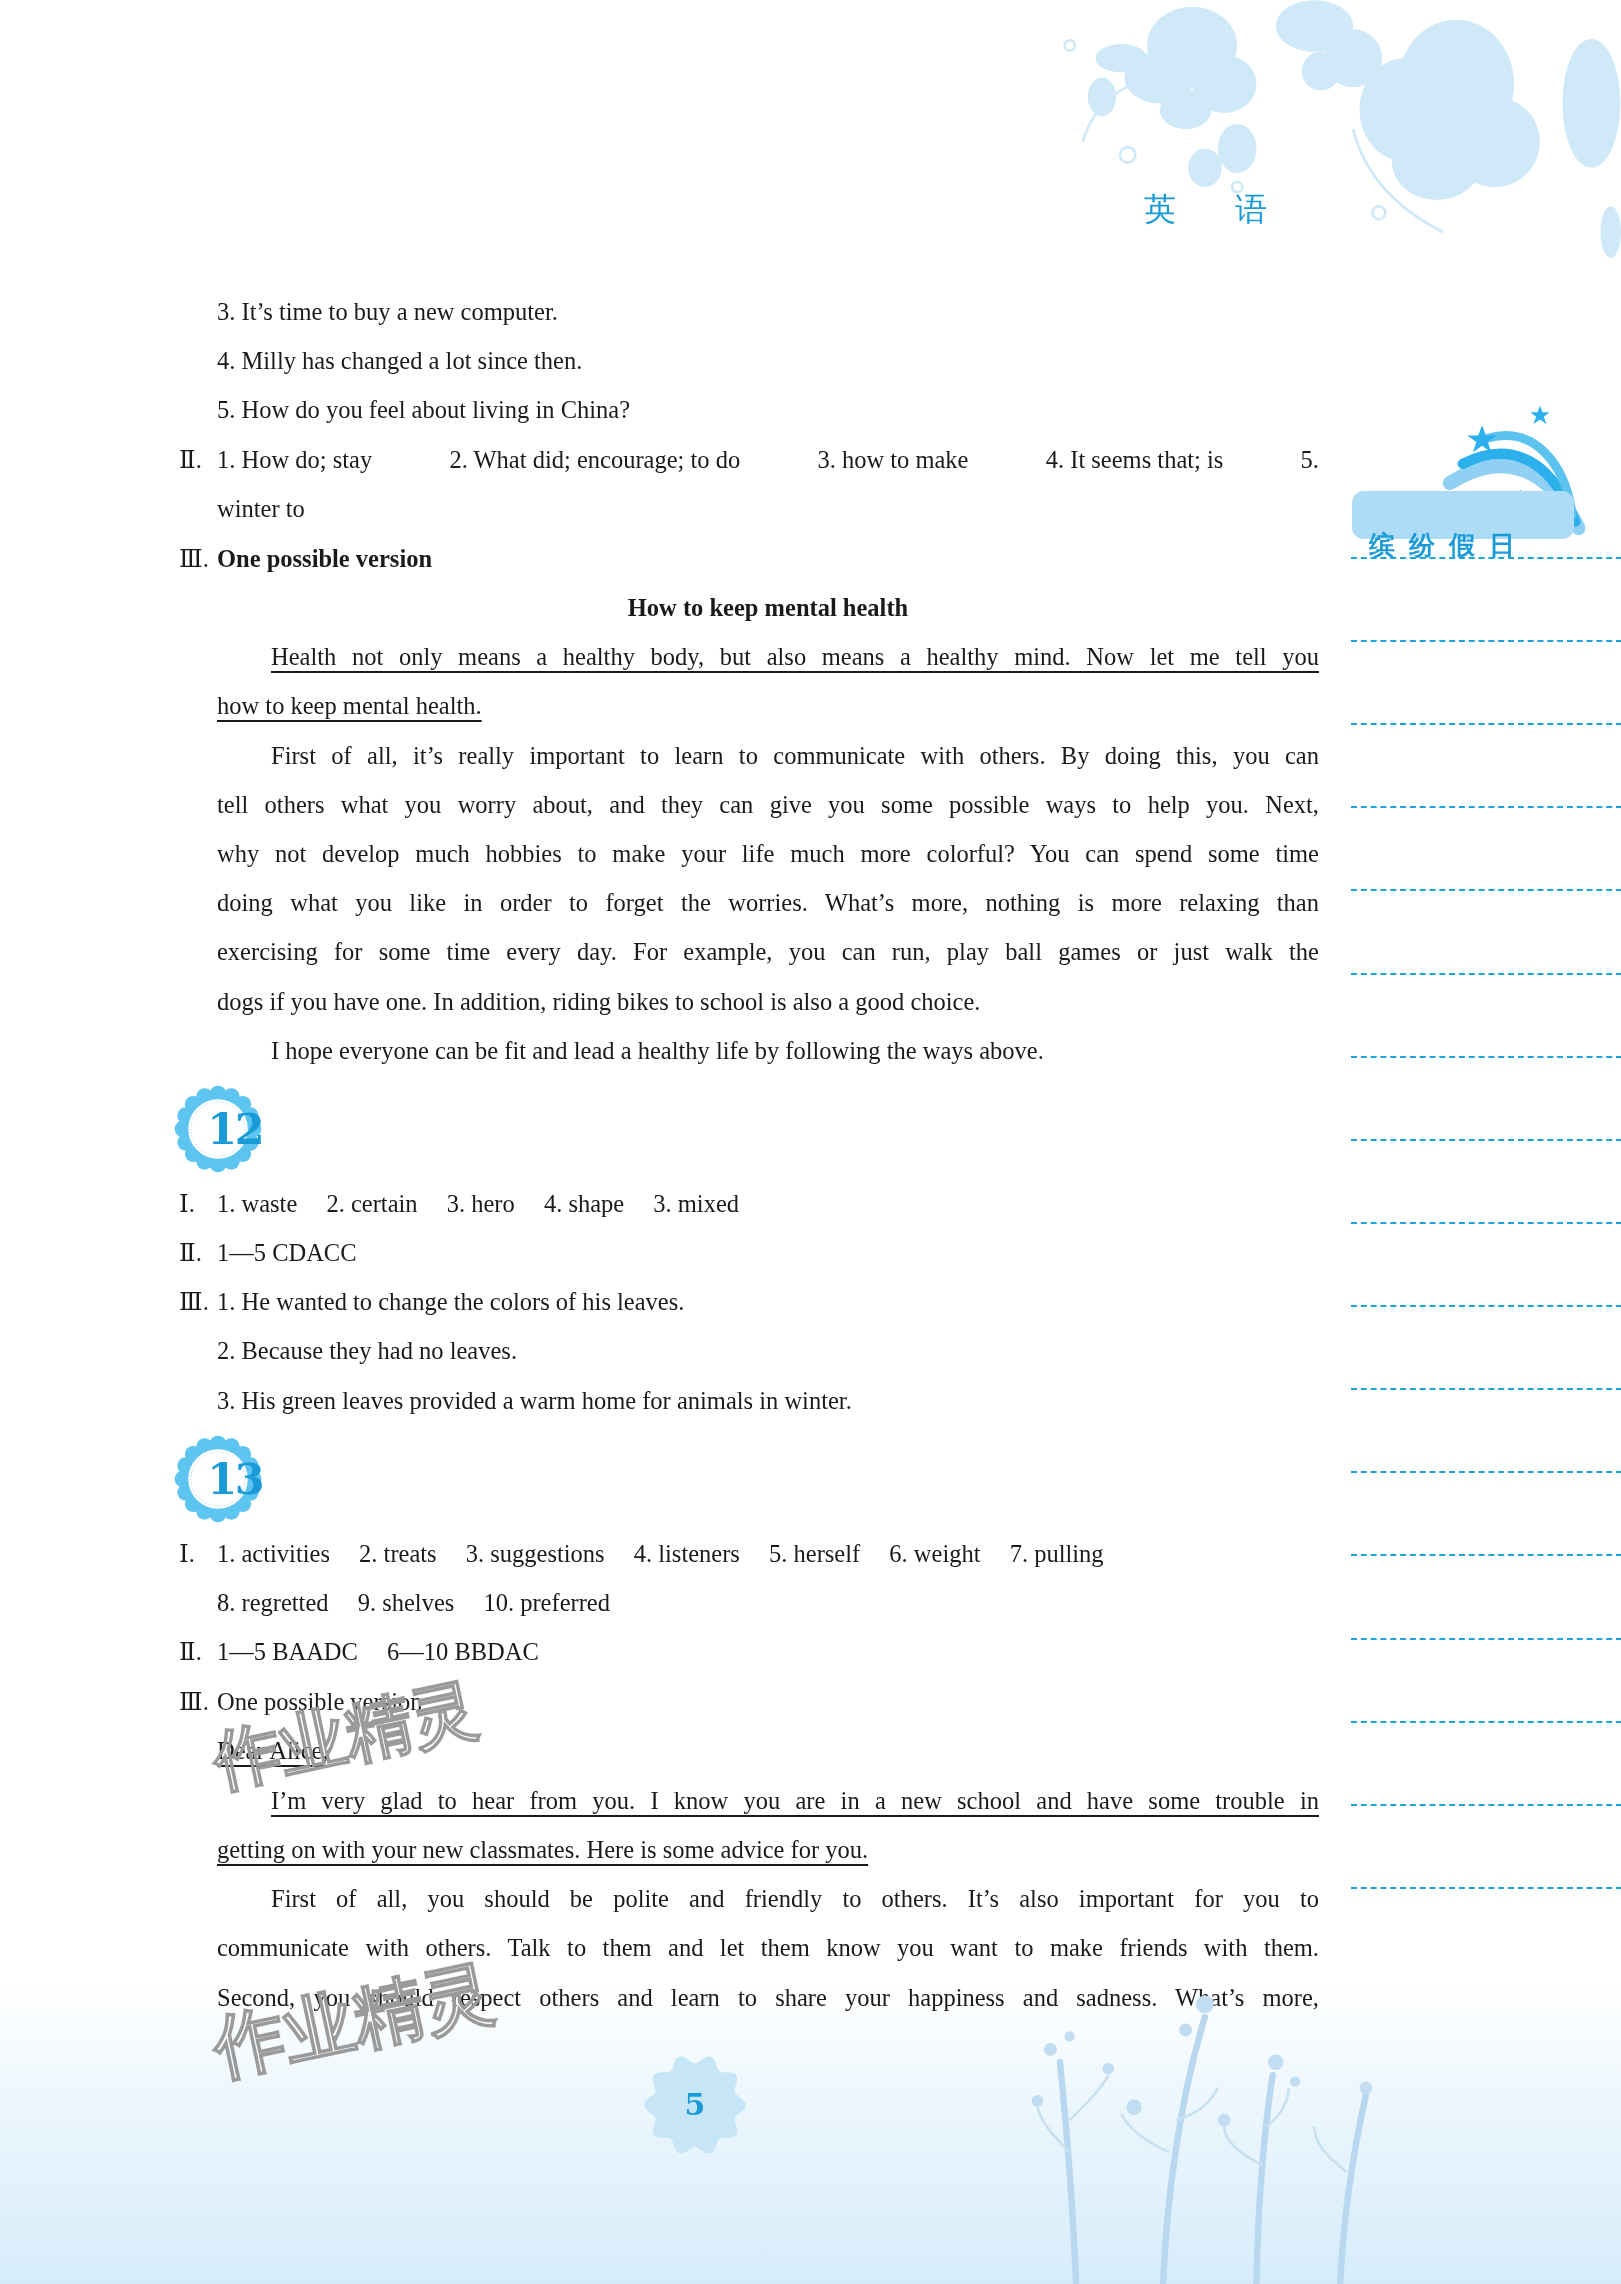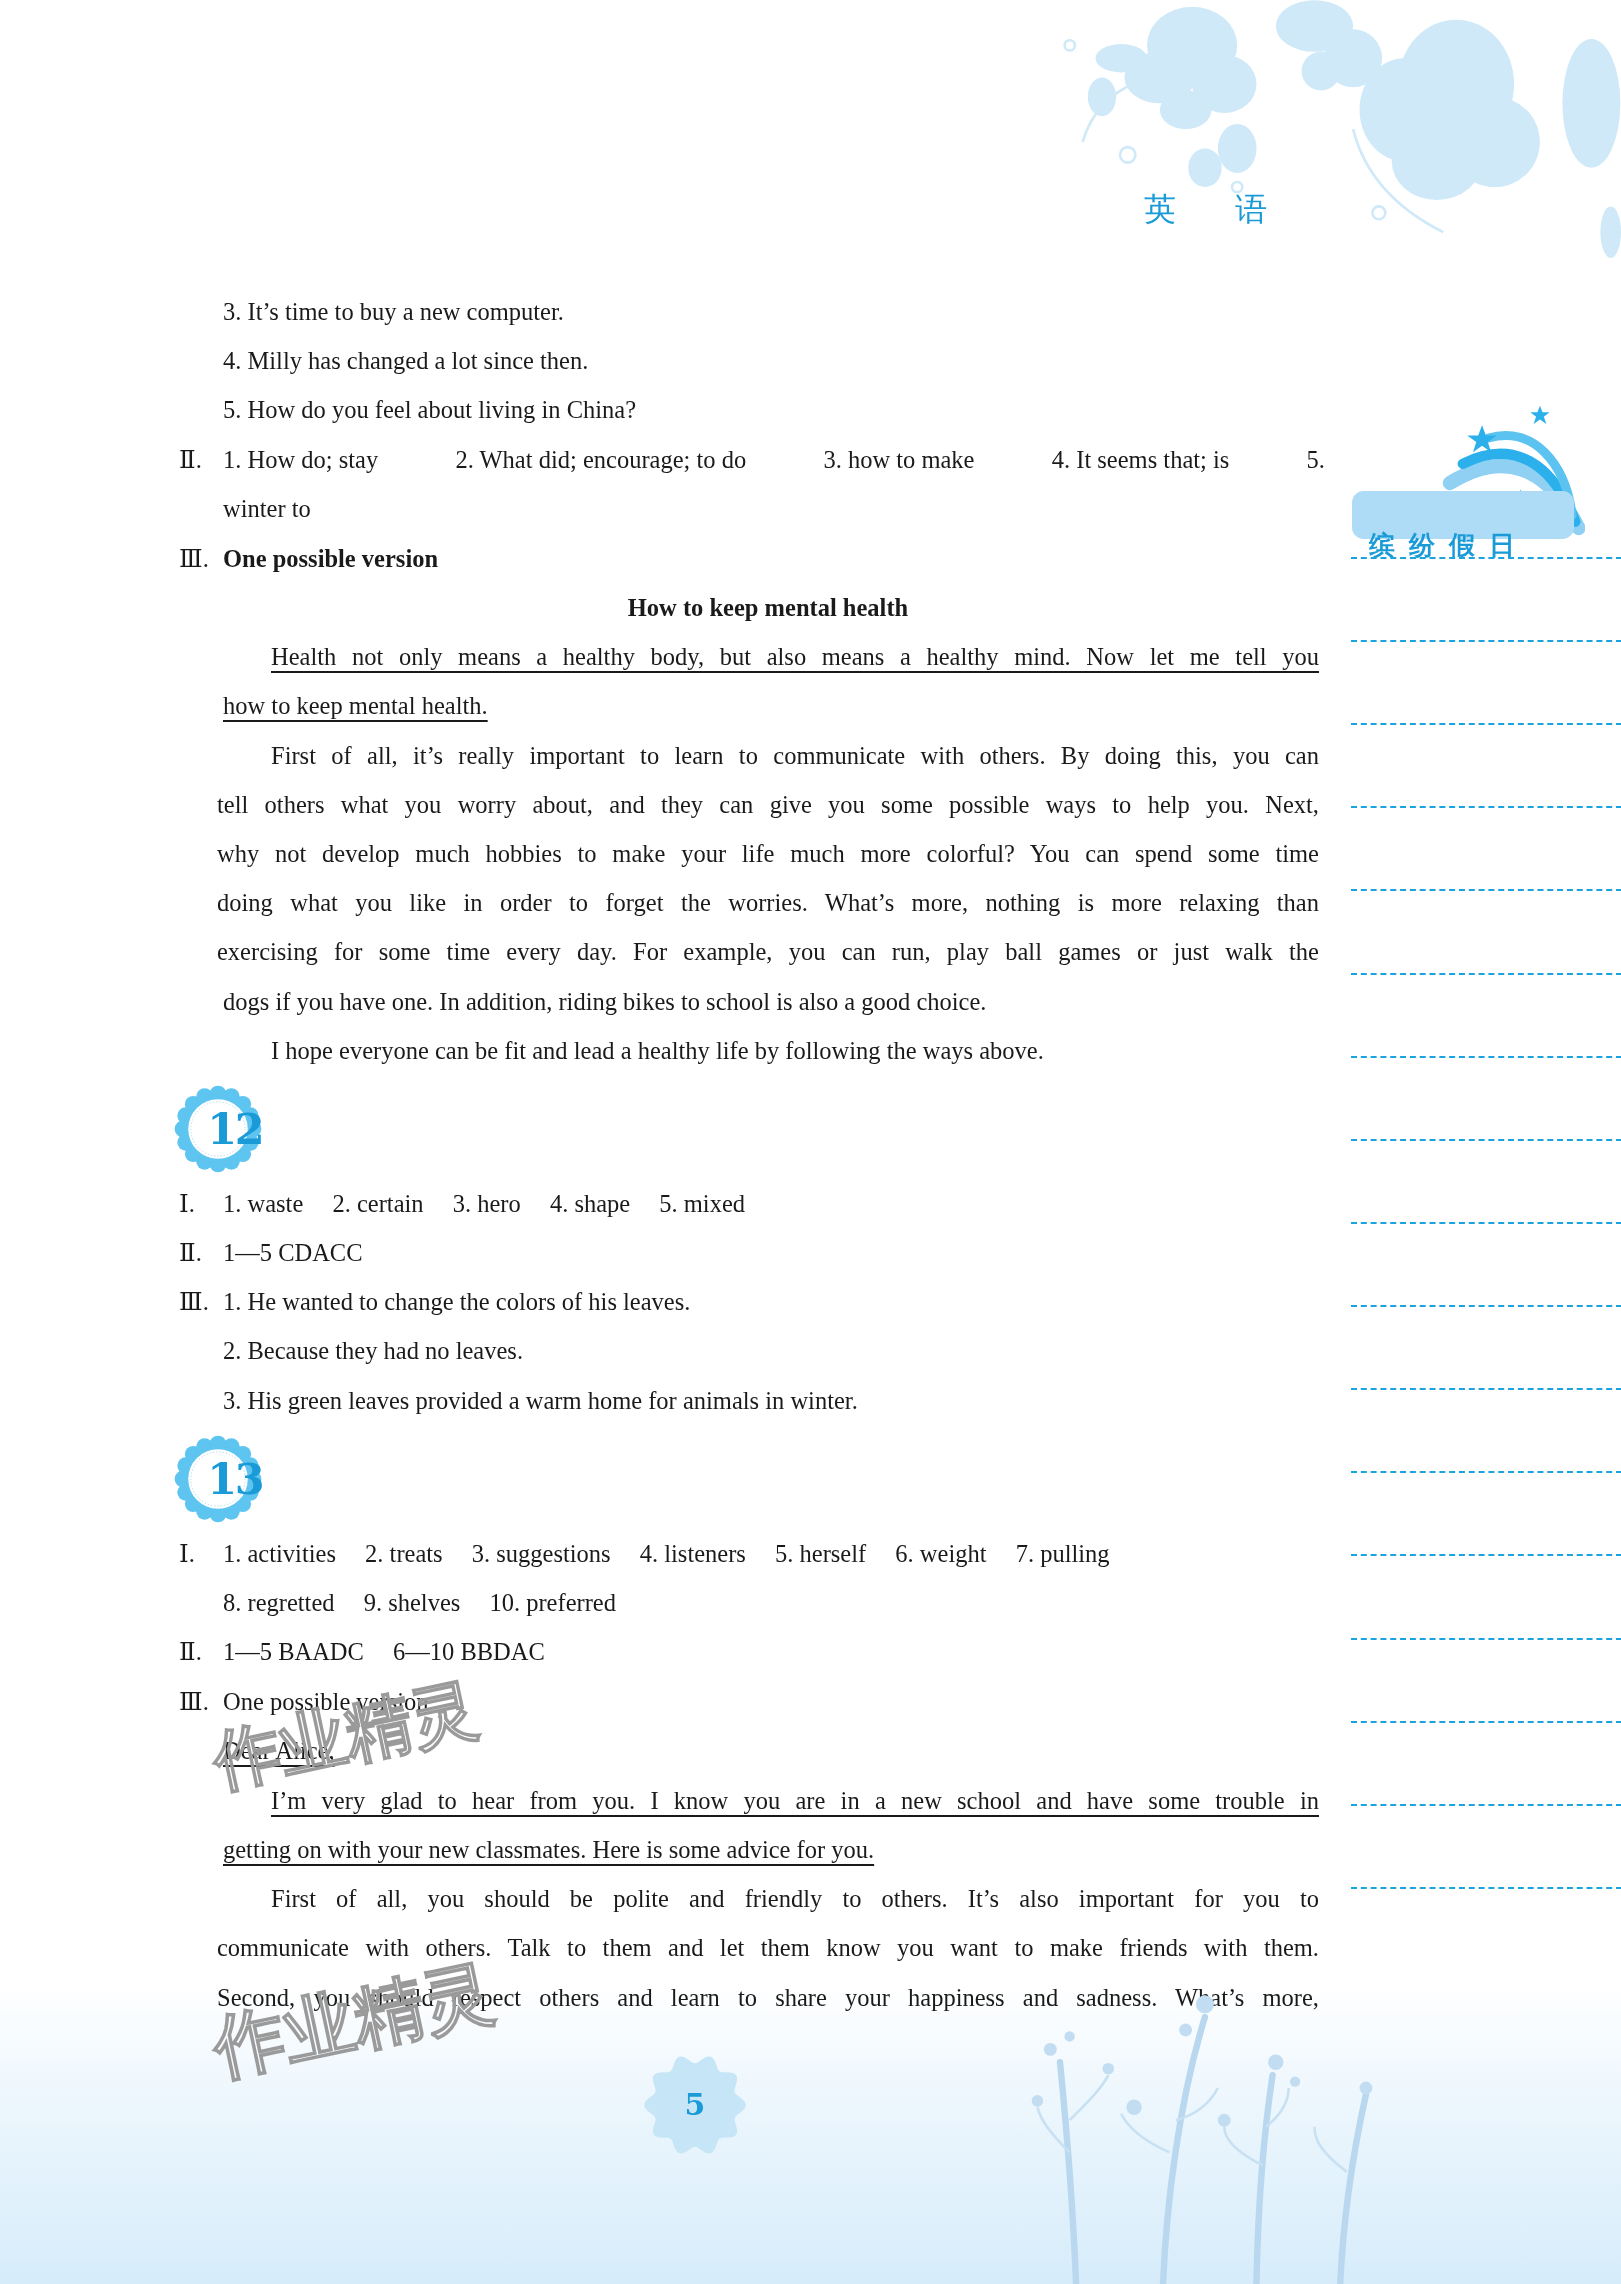--- a/index.html
+++ b/index.html
@@ -5,21 +5,21 @@
   html, body { margin:0; padding:0; }
   body { width:1621px; height:2284px; position:relative; overflow:hidden; background:#ffffff;
          font-family:"Liberation Serif","DejaVu Serif",serif; color:#1a1a1a; }
   .bg-bottom { position:absolute; left:0; right:0; top:1985px; bottom:0;
                background:linear-gradient(to bottom, #ffffff 0%, #eef7fd 35%, #d6ecfa 100%); }
   .deco { position:absolute; }
   .header-subject { position:absolute; left:1144px; top:188px; font-family:"DejaVu Sans",sans-serif;
                     font-size:32px; color:#1a9bd7; letter-spacing:24.5px;text-align:right; }
   .line { position:absolute; left:0; height:49px; line-height:49px; font-size:24.5px; white-space:nowrap; }
   .lbl { position:absolute; left:179px; }
-  .txt { position:absolute; left:223px; }
+  .txt { position:absolute; left:217px; }
   .ind { position:absolute; left:271px; }
   .just { position:absolute; left:217px; width:1102px; text-align:justify; text-align-last:justify; }
   .just.first { left:271px; width:1048px; }
   .u { text-decoration:underline; text-decoration-thickness:1.9px; text-underline-offset:6.4px; }
   .bold { font-weight:bold; }
   .center { position:absolute; left:217px; width:1102px; text-align:center; }
   .gap { display:inline-block; width:23px; }
   .badge { position:absolute; left:174px; width:88px; height:88px; }
   .badge-num { position:absolute; left:0; top:0; width:88px; height:88px; line-height:88px; text-align:right;
                font-size:43px; font-weight:bold; color:#1a9bd7; font-family:"DejaVu Serif",serif; letter-spacing:-2.6px; }
@@ -195,21 +195,21 @@
   <div class="badge-num">12</div>
 </div>
 
 <div class="line" style="top:1179px;">
   <span class="lbl">Ⅰ.</span>
   <span class="txt">
     <span>1. waste</span><span class="gap"></span>
     <span>2. certain</span><span class="gap"></span>
     <span>3. hero</span><span class="gap"></span>
     <span>4. shape</span><span class="gap"></span>
-    <span>5. mixed</span>
+    <span>3. mixed</span>
   </span>
 </div>
 <div class="line" style="top:1228px;">
   <span class="lbl">Ⅱ.</span>
   <span class="txt">1—5 CDACC</span>
 </div>
 <div class="line" style="top:1277px;">
   <span class="lbl">Ⅲ.</span>
   <span class="txt">1. He wanted to change the colors of his leaves.</span>
 </div>

